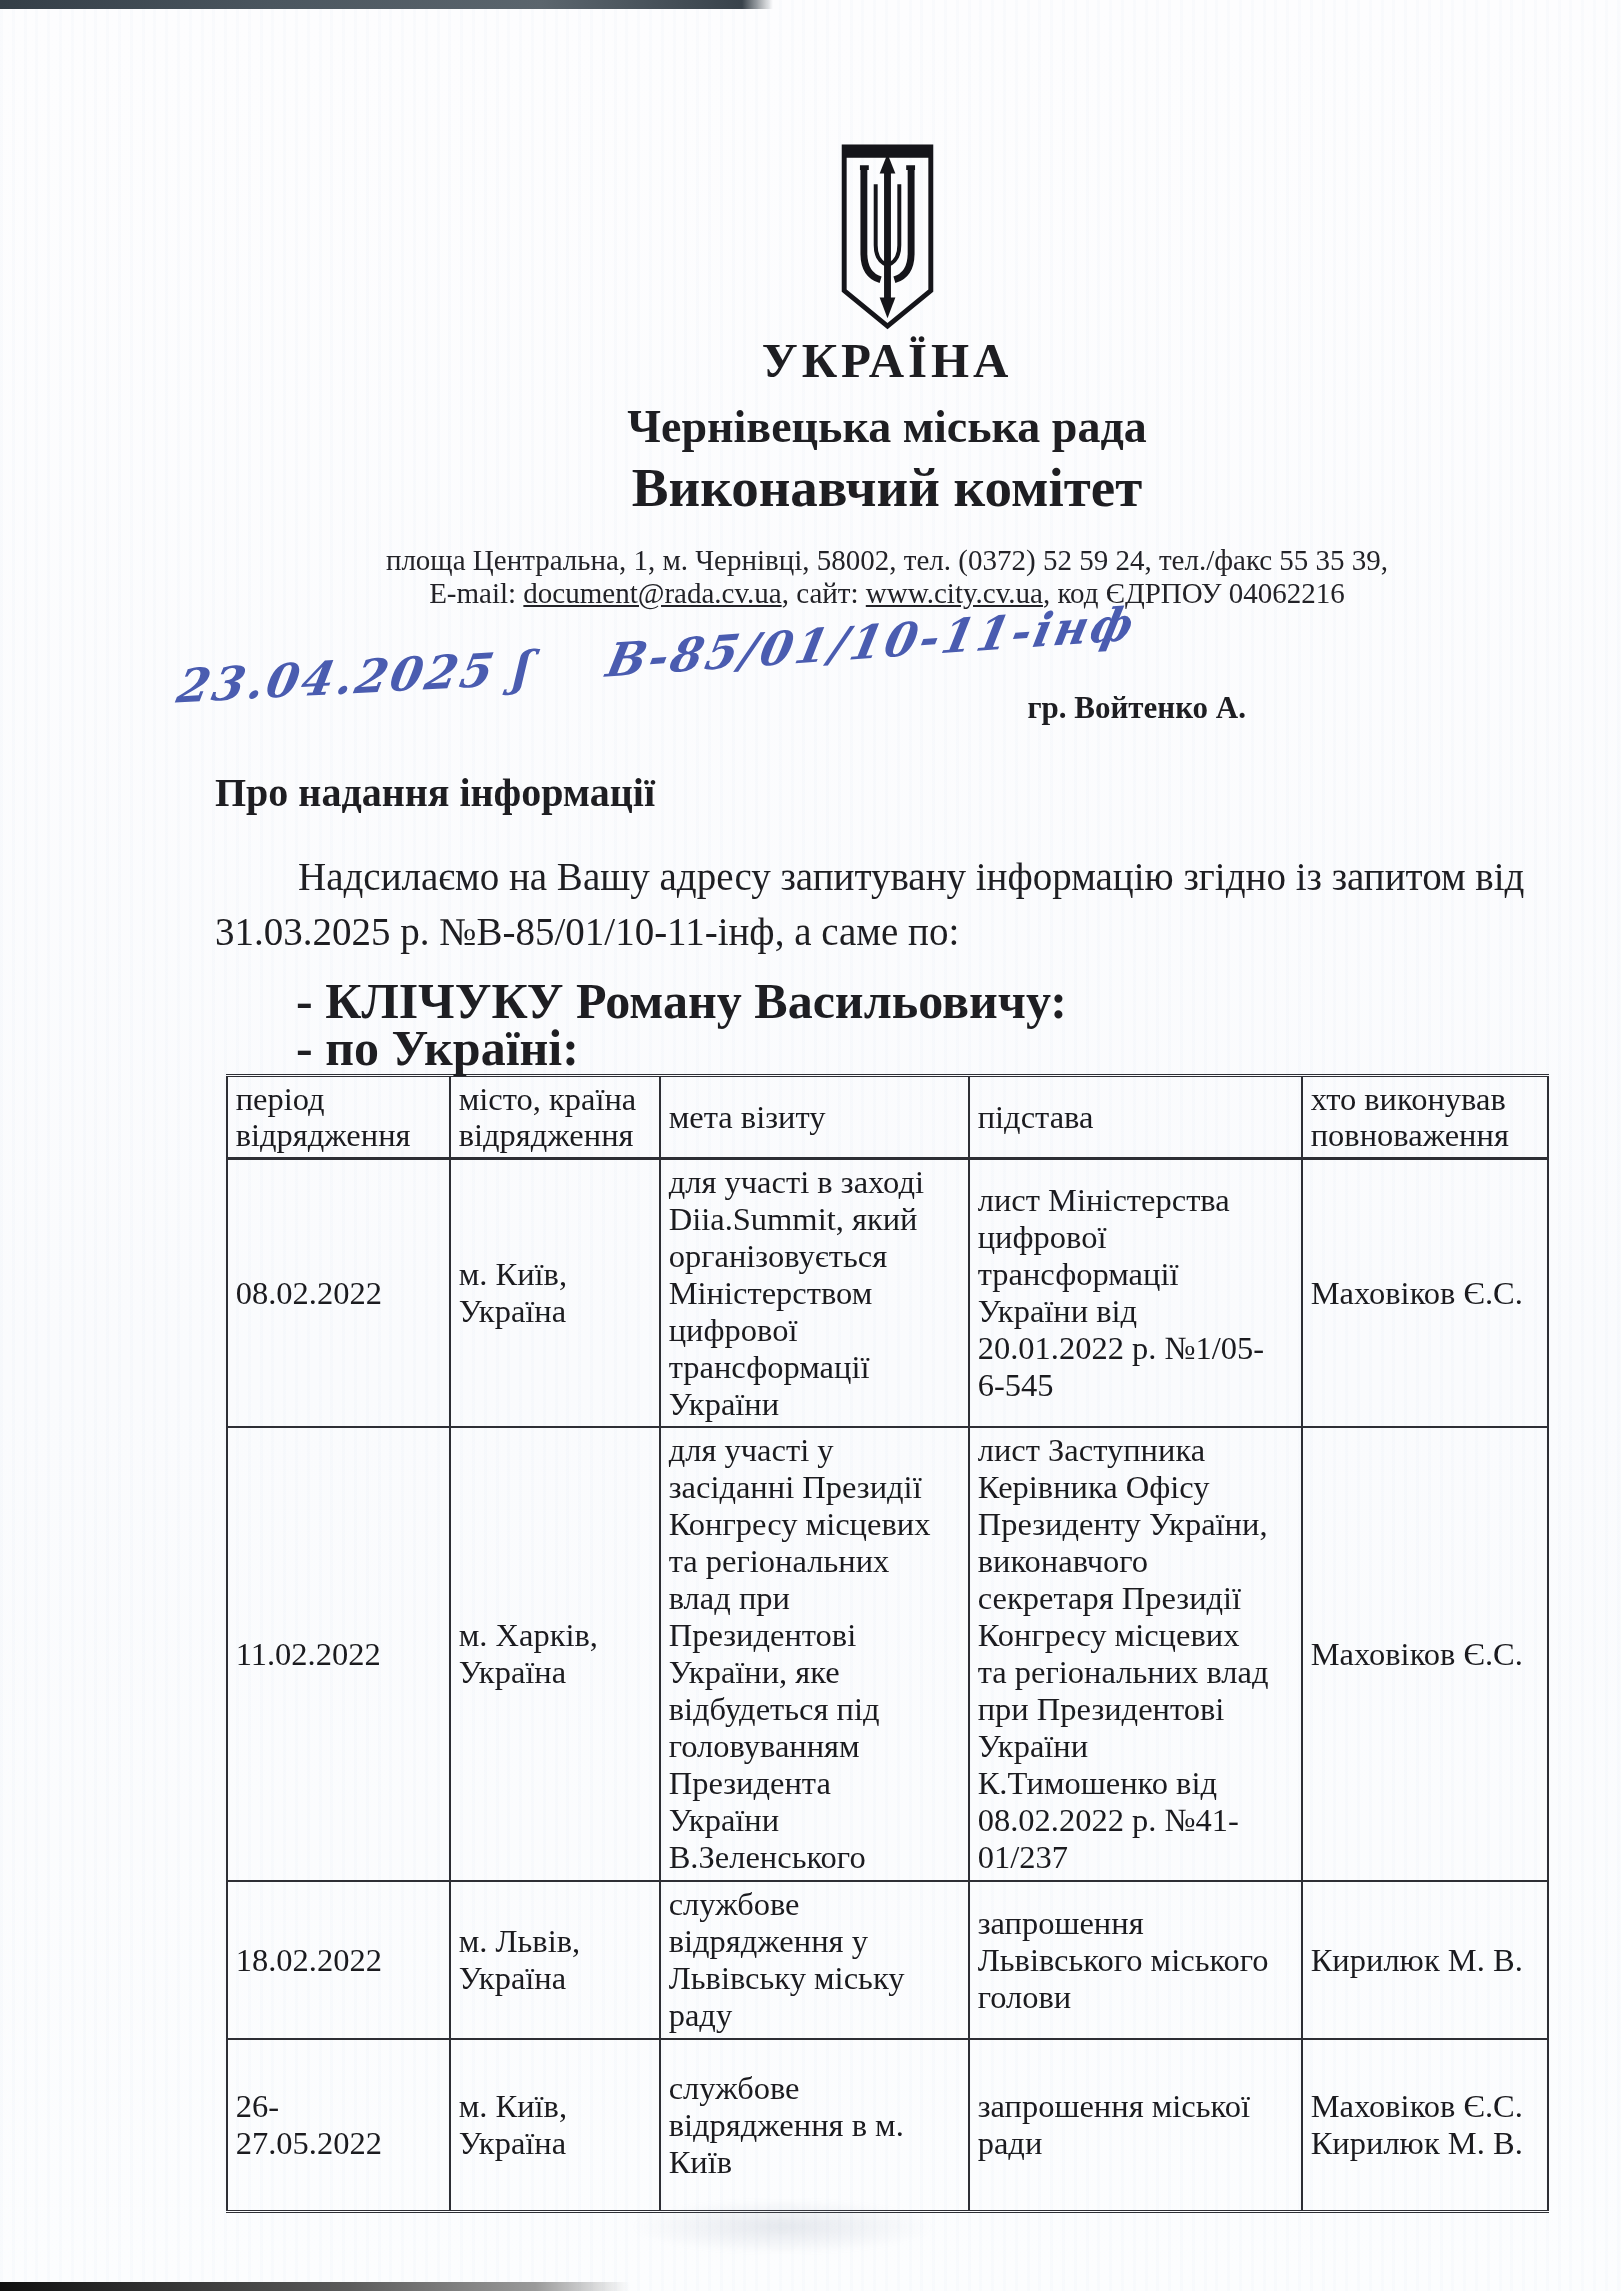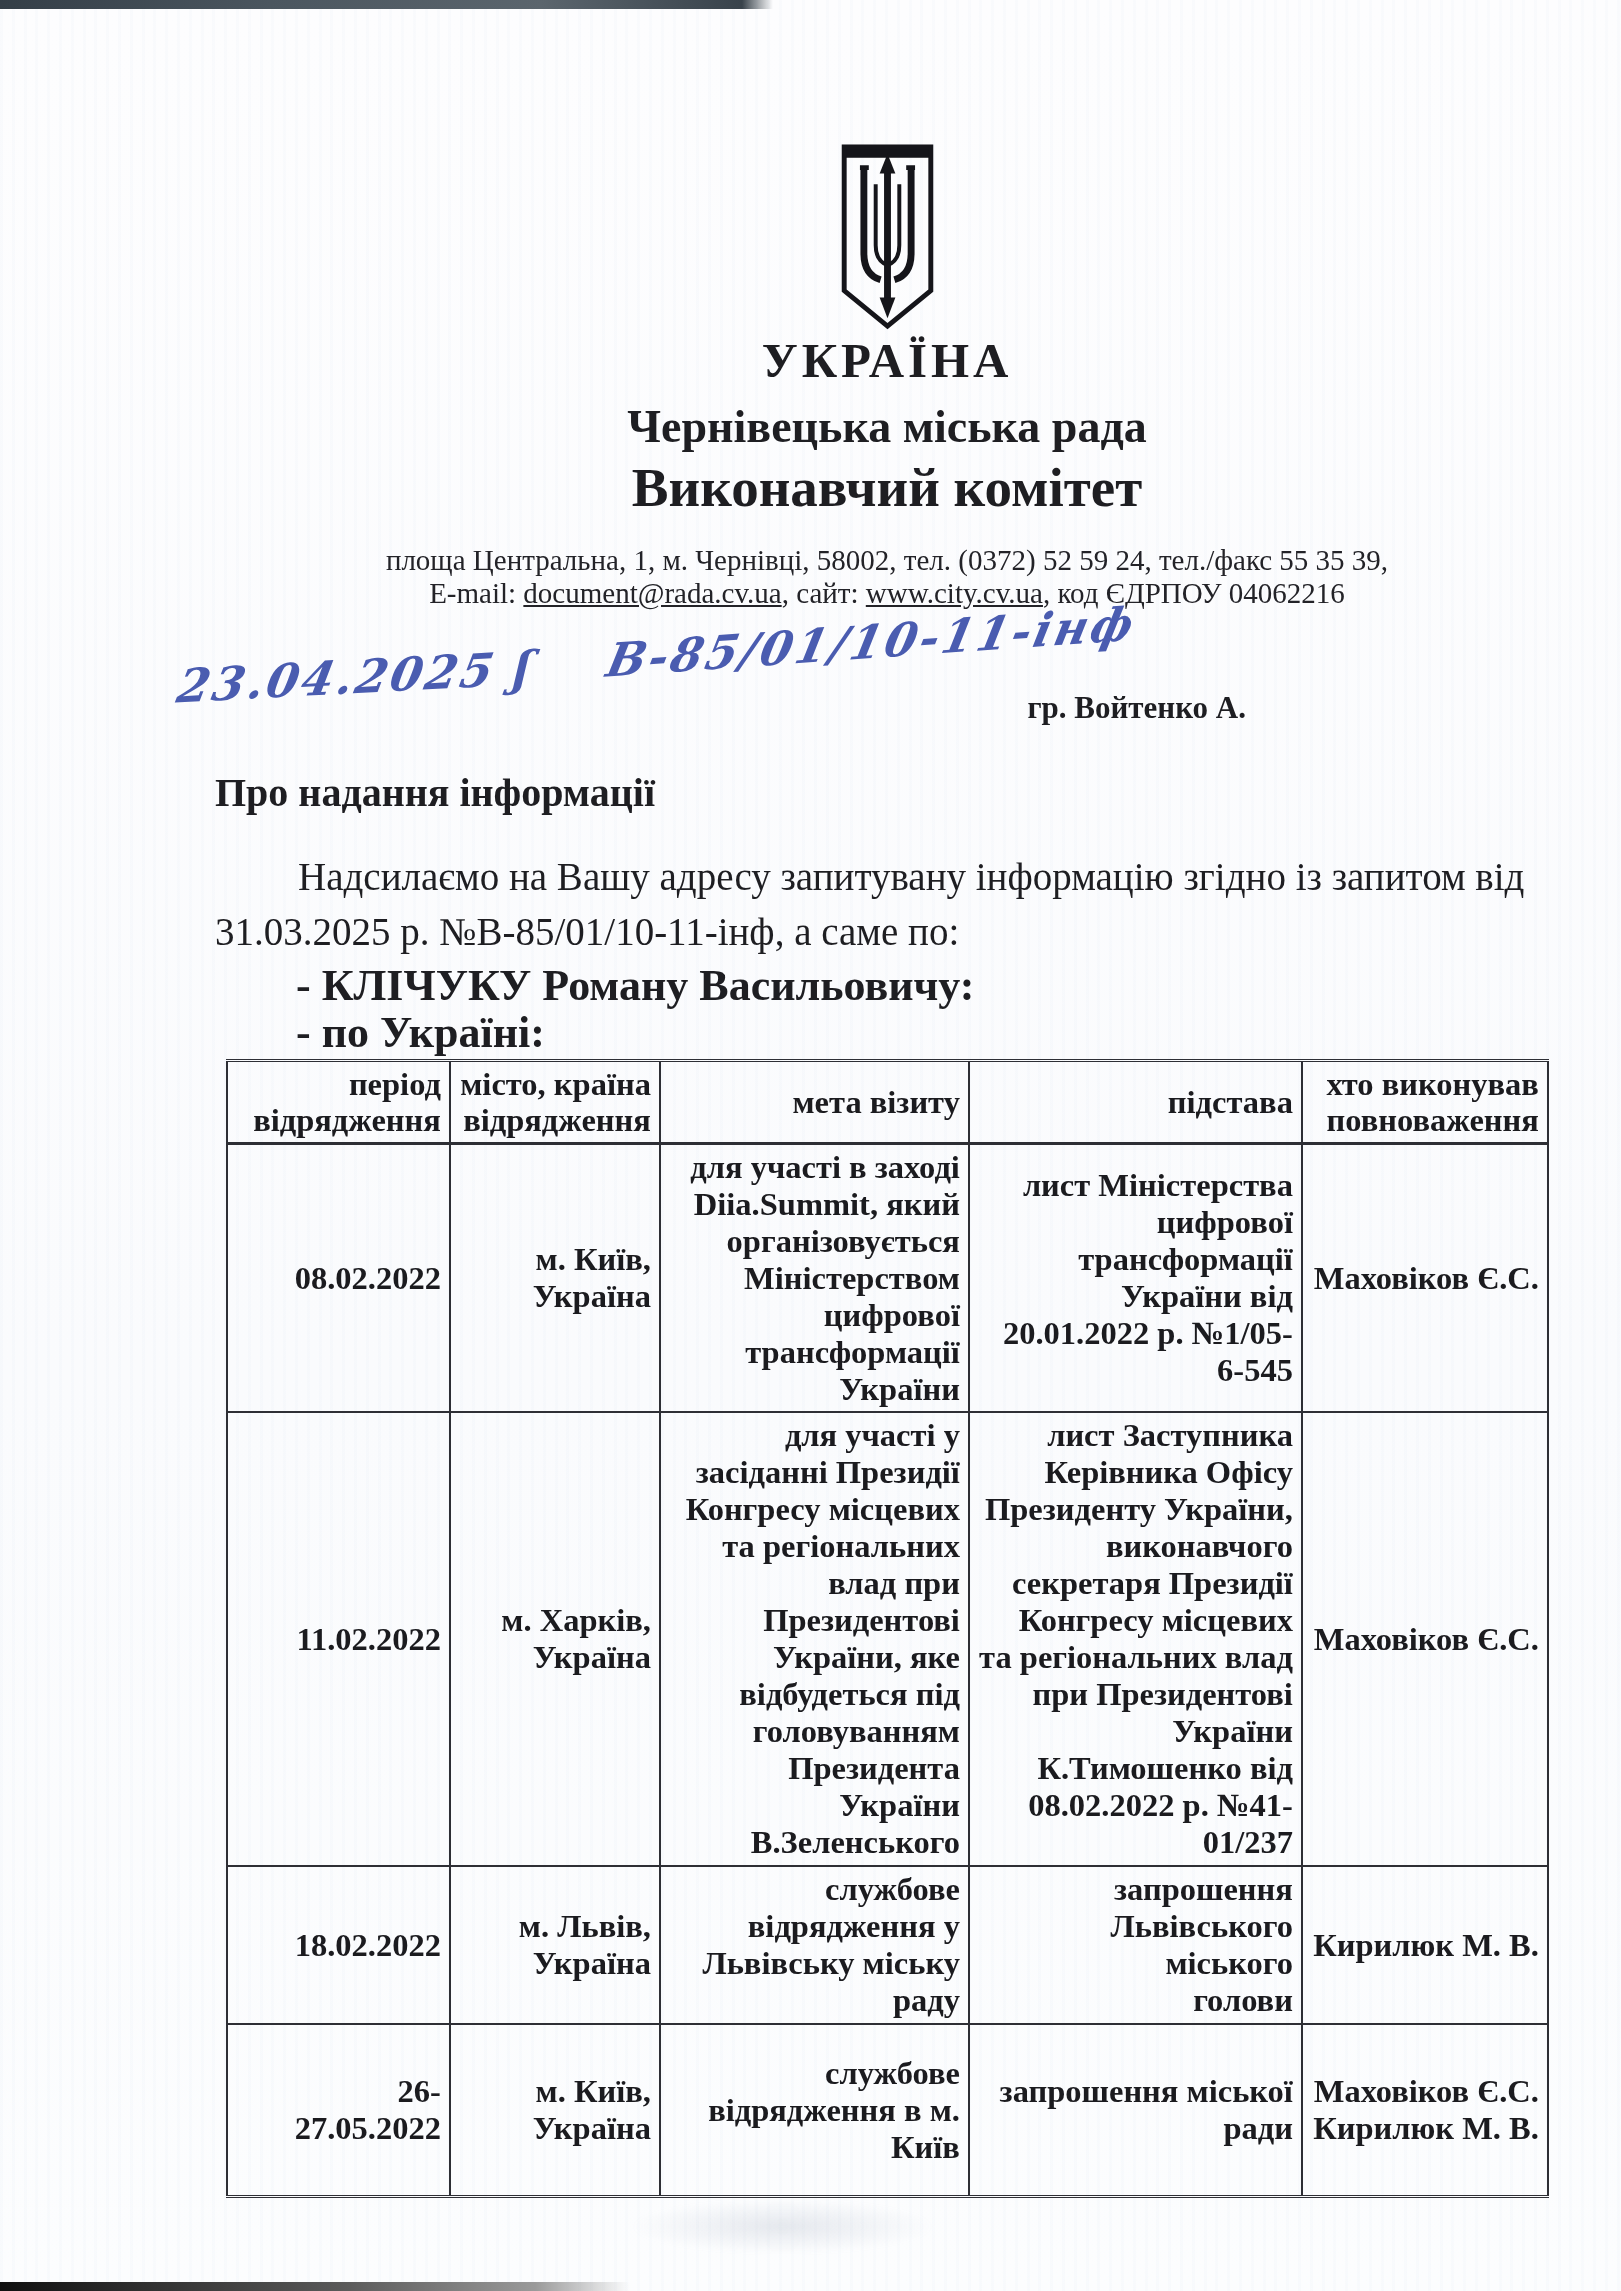--- a/index.html
+++ b/index.html
@@ -41,34 +41,34 @@
     position:absolute;color:#4a5cb0;
     font-style:italic;font-weight:bold;
     font-size:46px;letter-spacing:3px;
     font-family:"DejaVu Serif","Liberation Serif",serif;
   }
   .hw-date{left:-37px;top:33px;transform:rotate(-3deg) skewX(-14deg);}
   .hw-num{left:392px;top:-2px;transform:rotate(-4deg) skewX(-16deg);}
   .recipient{position:absolute;right:313px;top:73px;font-size:31px;font-weight:bold;}
   .subject{margin-top:3.9px;font-size:40px;font-weight:bold;}
   .para{margin-top:33px;font-size:39px;line-height:55px;text-indent:83px;white-space:pre-line;}
-  .bullets{margin-top:6px;margin-left:81px;font-size:44px;font-weight:bold;}
+  .bullets{margin-top:21px;margin-left:81px;font-size:50px;font-weight:bold;}
   .bullets div{line-height:42px;margin-bottom:4.9px;}
   table.trips{
     margin-top:2px;margin-left:10.8px;
     border-collapse:collapse;table-layout:fixed;width:1321px;
     font-size:32.5px;color:#1b1b1f;
   }
   table.trips col.c1{width:223px;} table.trips col.c2{width:210px;}
   table.trips col.c3{width:309px;} table.trips col.c4{width:333px;}
   table.trips col.c5{width:246px;}
   table.trips th, table.trips td{
     border:2px solid #2e2f35;
-    text-align:right;vertical-align:middle;
-    padding:3.9px 7.9px;font-weight:bold;
+    text-align:left;vertical-align:middle;
+    padding:3.9px 7.9px;font-weight:normal;
     white-space:pre-line;line-height:37px;
   }
   table.trips thead th{line-height:36px;border-top:3.9px double #2e2f35;border-bottom:3px solid #2e2f35;}
   table.trips tr.last td{border-bottom:3.9px double #2e2f35;}
   tr.h-hdr{height:81px;} tr.h-r1{height:264px;} tr.h-r2{height:451px;}
   tr.h-r3{height:148px;} tr.h-r4{height:173px;}
 </style>
 </head>
 <body>
 

